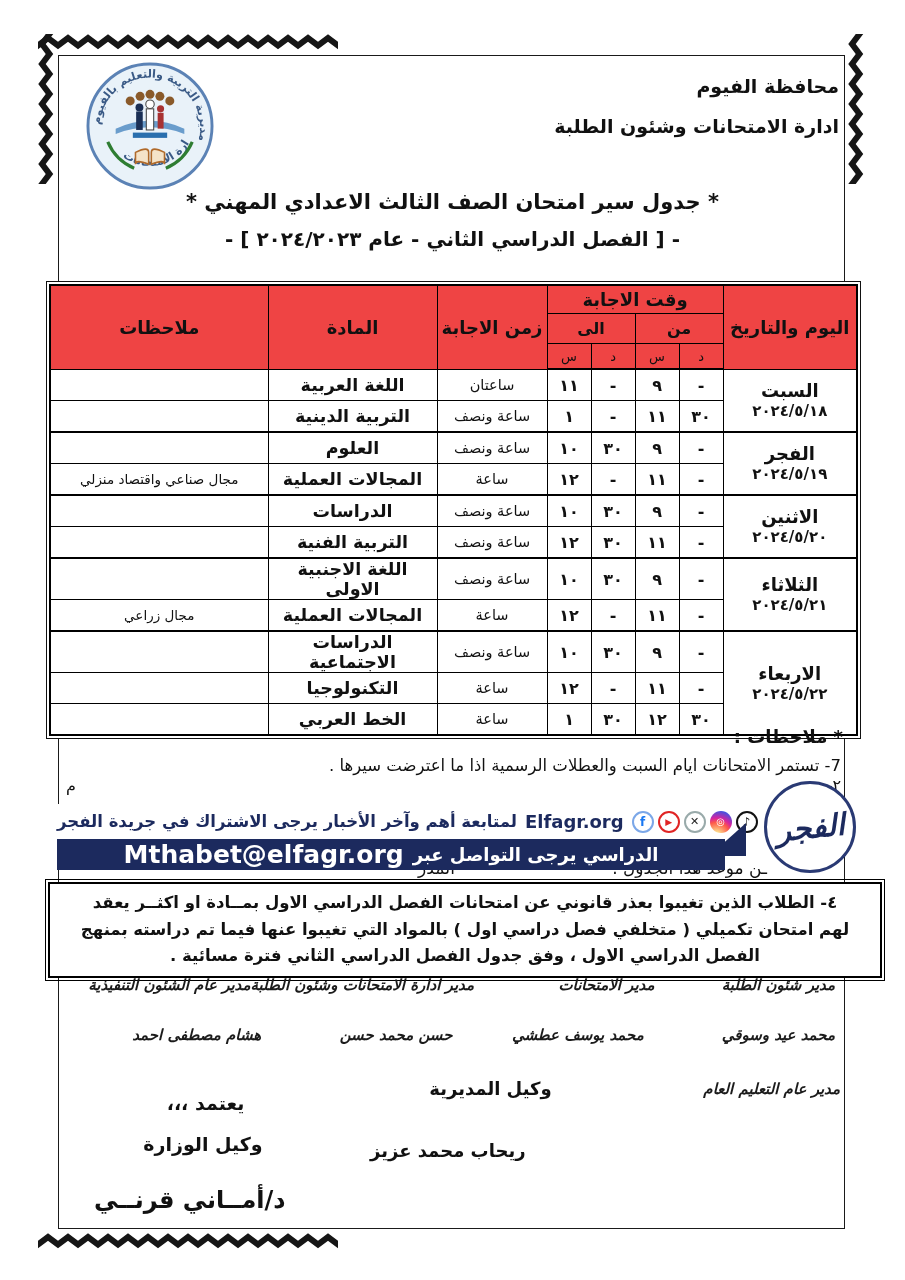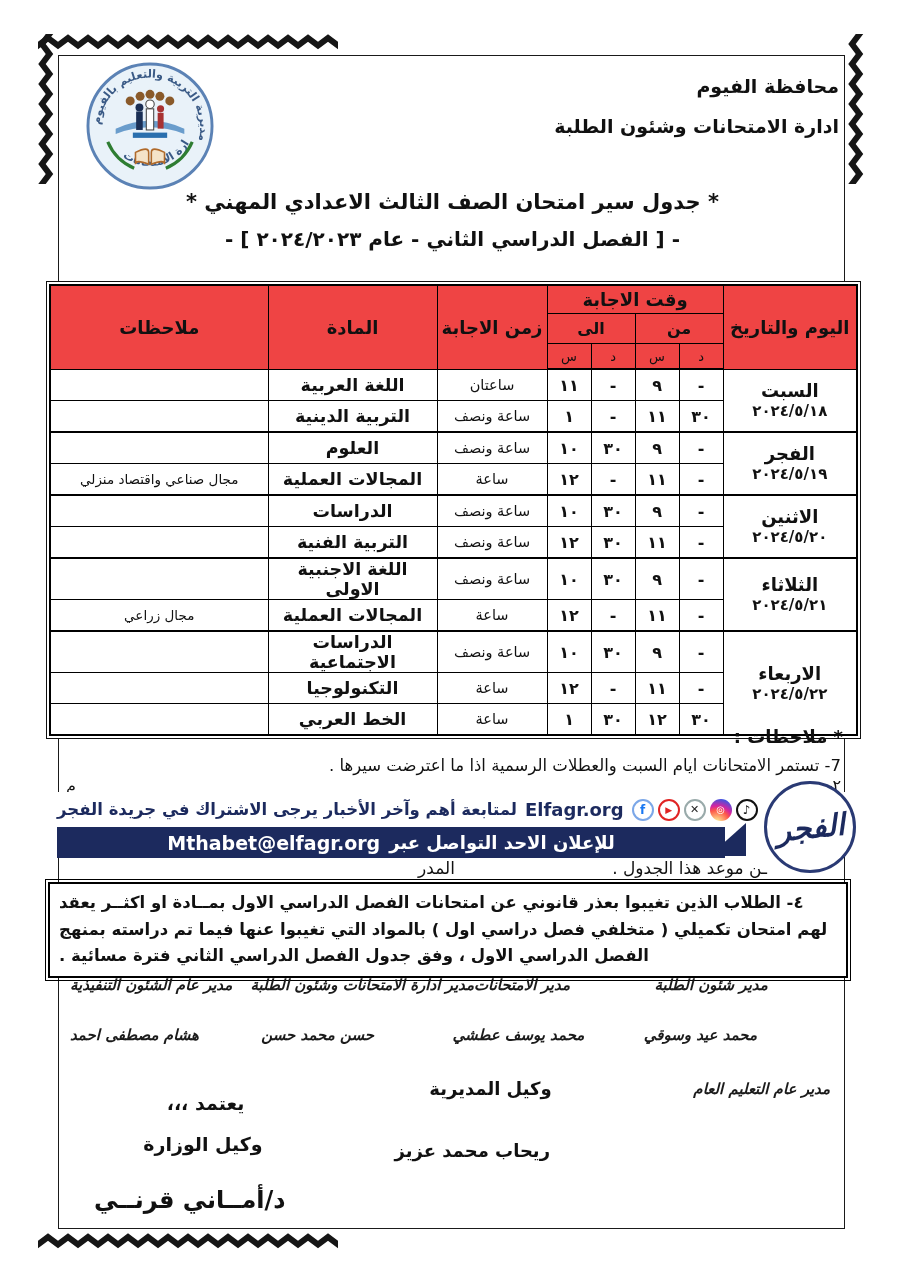--- a/index.html
+++ b/index.html
@@ -41,55 +41,55 @@
   .c-sub{font-weight:bold;font-size:17.5px;}
   .c-note{font-size:13.5px;}
   
   .notes-head{position:absolute;top:726px;right:62px;direction:rtl;font-weight:bold;font-size:18px;}
   .note1{position:absolute;top:756px;right:64px;direction:rtl;font-size:16.5px;}
   .note2-r{position:absolute;top:776px;right:64px;direction:rtl;font-size:16px;}
   .note2-l{position:absolute;top:776px;left:66px;font-size:16px;}
   .note3-r{position:absolute;top:858px;right:138px;direction:rtl;font-size:17px;z-index:1;}
   .note3-l{position:absolute;top:858px;left:418px;direction:rtl;font-size:17px;z-index:1;}
   .note4-box{position:absolute;top:882px;left:48px;width:778px;border:2px solid #000;outline:1px solid #000;outline-offset:2px;
-    padding:6px 9px;direction:rtl;text-align:left;font-weight:bold;font-size:16.5px;line-height:1.62;background:#fff;}
+    padding:6px 26px;direction:rtl;text-align:center;font-weight:bold;font-size:16.5px;line-height:1.62;background:#fff;}
   
   .banner{position:absolute;top:792px;left:57px;width:791px;z-index:5;}
   .banner-row1{height:35px;background:#fff;display:flex;flex-direction:row-reverse;align-items:center;
-    direction:rtl;padding-right:108px;gap:8px;}
+    direction:rtl;padding-right:108px;gap:8px;margin-top:12px;}
   .banner-txt{color:#1c2a5e;font-weight:bold;font-size:16.5px;white-space:nowrap;}
   .banner-site{color:#1c2a5e;font-weight:bold;font-size:18px;direction:ltr;}
   .icons{display:flex;flex-direction:row;gap:4px;align-items:center;direction:ltr;}
   .ic{width:22px;height:22px;border-radius:50%;display:flex;align-items:center;justify-content:center;
     font-size:12px;font-weight:bold;box-sizing:border-box;}
   .ic-fb{border:2px solid #7ba7e8;color:#1877f2;}
   .ic-yt{border:2px solid #e02424;color:#e02424;font-size:9px;}
   .ic-x{border:2px solid #9aa;color:#222;font-size:11px;}
   .ic-ig{background:radial-gradient(circle at 30% 110%,#fdf497 5%,#fd5949 45%,#d6249f 60%,#285AEB 90%);color:#fff;font-size:10px;}
   .ic-tk{border:2px solid #111;color:#111;font-size:12px;}
   .banner-row2{height:31px;width:668px;background:#1c2a5e;display:flex;align-items:center;justify-content:center;
     direction:rtl;gap:9px;}
   .banner-ad{color:#fff;font-weight:bold;font-size:18px;white-space:nowrap;}
-  .banner-email{color:#fff;font-weight:bold;font-size:19px;direction:ltr;}
+  .banner-email{color:#fff;font-weight:bold;font-size:25px;direction:ltr;}
   .banner-tri{position:absolute;right:102px;top:31px;width:0;height:0;border-bottom:33px solid #1c2a5e;border-left:37px solid transparent;}
   .fagr-circle{position:absolute;right:-8px;top:-11px;width:86px;height:86px;border-radius:50%;border:3px solid #2a3a74;
     background:#fff;display:flex;align-items:center;justify-content:center;z-index:6;}
   .fagr-circle span{color:#1c2a5e;font-weight:bold;font-size:30px;font-style:italic;transform:rotate(-6deg);}
   
   .script{font-style:italic;font-weight:bold;font-size:15px;color:#1b1b1b;white-space:nowrap;}
   .sig-row{position:absolute;left:70px;right:70px;display:flex;flex-direction:row;direction:rtl;justify-content:space-between;}
   .sig-row1{top:976px;}
   .sig-row2{top:1026px;}
-  .sig-item{flex:1;text-align:left;}
+  .sig-item{flex:1;text-align:right;}
   .abs{position:absolute;white-space:nowrap;}
-  .lbl-geds{top:1080px;right:75px;}
+  .lbl-geds{top:1080px;right:65px;}
   .lbl-deputy-dir{top:1078px;left:428px;width:125px;text-align:center;font-weight:bold;font-size:18px;direction:rtl;}
   .lbl-approved{top:1092px;left:148px;width:115px;text-align:center;font-weight:bold;font-size:19px;direction:rtl;}
   .lbl-ministry{top:1133px;left:138px;width:130px;text-align:center;font-weight:bold;font-size:19px;direction:rtl;}
-  .name-rehab{top:1140px;left:370px;width:180px;text-align:right;font-weight:bold;font-size:18px;direction:rtl;}
+  .name-rehab{top:1140px;left:370px;width:180px;text-align:left;font-weight:bold;font-size:18px;direction:rtl;}
   .name-amany{top:1186px;left:94px;width:200px;text-align:left;font-weight:bold;font-size:24px;direction:rtl;}
 </style>
 </head>
 <body>
 
 <svg width="0" height="0" style="position:absolute">
   <defs>
     <pattern id="zzh" width="20" height="17" patternUnits="userSpaceOnUse">
       <path d="M-2,13 L10,4 L22,13" fill="none" stroke="#161616" stroke-width="6"></path>
     </pattern>
@@ -323,21 +323,21 @@
     <span class="banner-site">Elfagr.org</span>
     <span class="icons">
       <span class="ic ic-fb">f</span>
       <span class="ic ic-yt">▶</span>
       <span class="ic ic-x">✕</span>
       <span class="ic ic-ig">◎</span>
       <span class="ic ic-tk">♪</span>
     </span>
   </div>
   <div class="banner-row2">
-    <span class="banner-ad">للإعلان الاحد التواصل عبر</span>
+    <span class="banner-ad">الدراسي يرجى التواصل عبر</span>
     <span class="banner-email">Mthabet@elfagr.org</span>
   </div>
   <div class="banner-tri"></div>
   <div class="fagr-circle">
     <span>الفجر</span>
   </div>
 </div>
 
 <div class="note4-box">٤- الطلاب الذين تغيبوا بعذر قانوني عن امتحانات الفصل الدراسي الاول بمــادة او اكثــر يعقد لهم امتحان تكميلي ( متخلفي فصل دراسي اول ) بالمواد التي تغيبوا عنها فيما تم دراسته بمنهج الفصل الدراسي الاول ، وفق جدول الفصل الدراسي الثاني فترة مسائية .</div>
 

